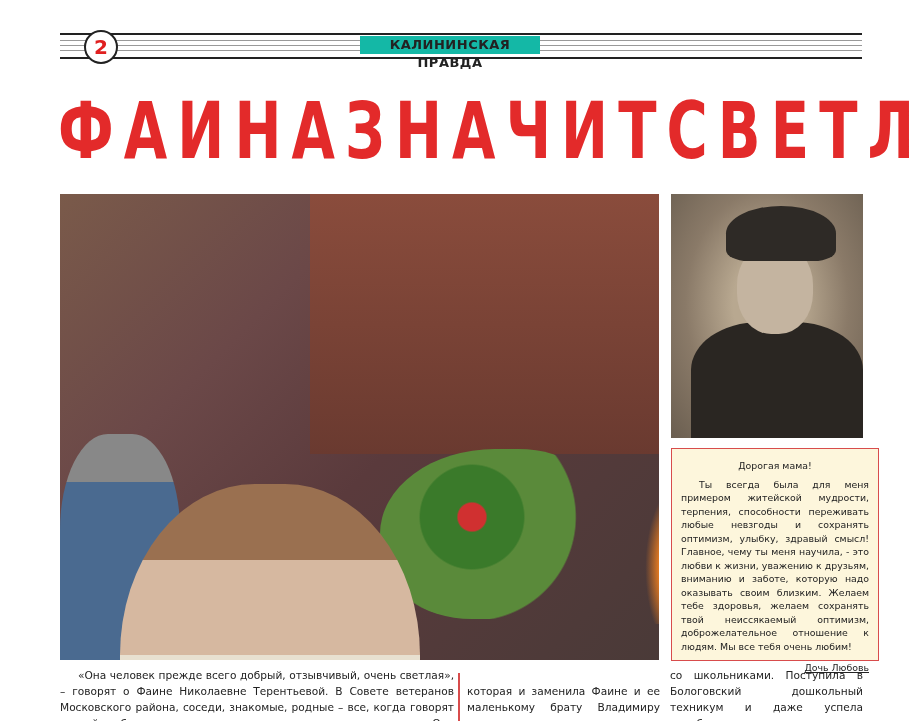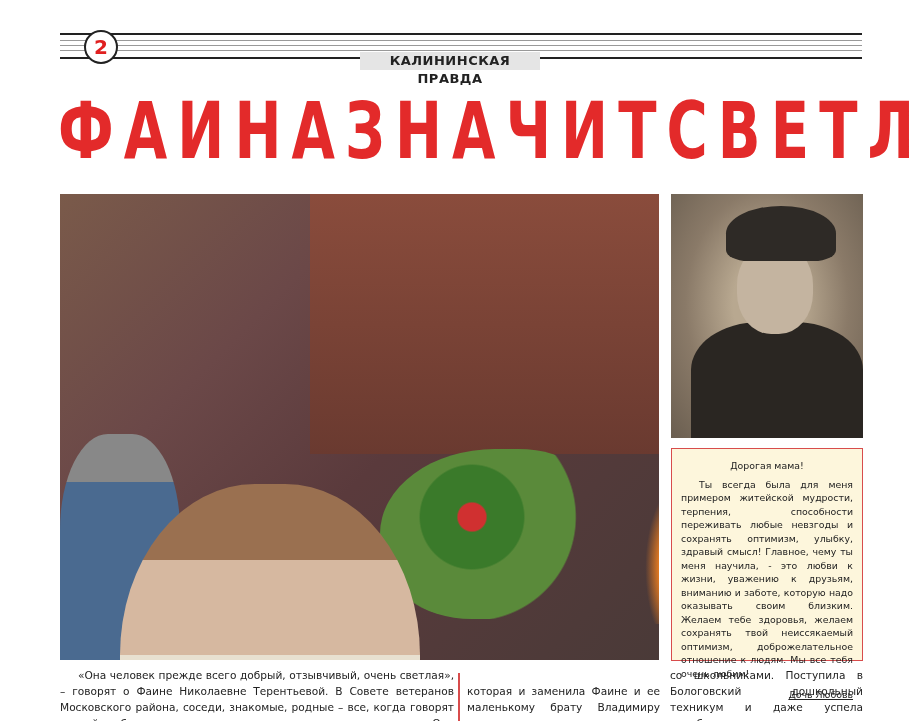--- a/index.html
+++ b/index.html
@@ -3,36 +3,36 @@
 <meta charset="utf-8">
 <style>
   html, body { margin:0; padding:0; }
   body { width:917px; height:721px; background:#ffffff; position:relative; overflow:hidden; font-family:"Liberation Sans", sans-serif; }
   .masthead { position:absolute; left:60px; top:30px; width:802px; height:32px; }
   .mh-line { position:absolute; left:0; right:0; background:#222; }
   .mh-top { top:3px; height:2px; }
   .mh-bot { top:27px; height:2px; }
   .mh-thin { position:absolute; height:1px; background:#999; }
   .page-num { position:absolute; left:24px; top:0px; width:30px; height:30px; border:2px solid #222; border-radius:50%; background:#fff; color:#e02020; font-weight:bold; font-size:20px; text-align:center; line-height:30px; font-family:"DejaVu Sans", sans-serif; }
-  .paper-name { position:absolute; left:300px; top:6px; width:180px; height:18px; background:#e5e5e5; text-align:center; font-weight:bold; font-size:13px; letter-spacing:0.5px; color:#222; font-family:"DejaVu Sans", sans-serif; line-height:18px;margin-top:16px; }
+  .paper-name { position:absolute; left:300px; top:6px; width:180px; height:18px; background:#14b8a6; text-align:center; font-weight:bold; font-size:13px; letter-spacing:0.5px; color:#222; font-family:"DejaVu Sans", sans-serif; line-height:18px; }
   .headline { position:absolute; left:58px; top:90px; width:806px; display:flex; justify-content:space-between; color:#e32a2a; font-family:"DejaVu Sans", sans-serif; font-size:78px; font-weight:bold; letter-spacing:14px; transform:scaleX(0.72); transform-origin:left; width:1118px; }
   .headline span { display:block; line-height:82px; }
   .photo-main { position:absolute; left:60px; top:194px; width:599px; height:466px; overflow:hidden;
      background: linear-gradient(135deg,#7a5a4a 0%,#6b4848 30%,#5a3a3c 55%,#4a3a38 100%); }
   .pm-wall { position:absolute; left:250px; top:0; width:349px; height:260px; background:linear-gradient(180deg,#8a4c3c,#6a3a30); }
   .pm-flowers { position:absolute; left:320px; top:255px; width:230px; height:170px; border-radius:50% 40% 50% 40%; background:radial-gradient(circle at 40% 40%, #d03030 0 8%, #3a7a2a 9% 30%, #5a8a3a 31% 60%, transparent 61%); }
   .pm-flame { position:absolute; left:585px; top:290px; width:70px; height:140px; background:radial-gradient(ellipse at 50% 60%, #ffd040 0 30%, #f08020 40%, transparent 70%); }
   .pm-woman { position:absolute; left:60px; top:290px; width:300px; height:380px; border-radius:45% 45% 0 0; background:linear-gradient(180deg,#9a7050 0 20%,#d6b8a0 20% 45%,#e8e0d0 45%); }
   .pm-man { position:absolute; left:0; top:240px; width:120px; height:240px; background:linear-gradient(180deg,#888 0 20%,#4a6a90 20%); border-radius:40% 40% 0 0; }
   .photo-portrait { position:absolute; left:671px; top:194px; width:192px; height:244px; overflow:hidden;
      background:radial-gradient(ellipse at 50% 45%, #b8a890 0 25%, #8a7a68 60%, #6a5e50 100%); }
   .pp-cap { position:absolute; left:55px; top:12px; width:110px; height:55px; border-radius:50% 50% 20% 20%; background:#2e2a26; }
   .pp-face { position:absolute; left:66px; top:50px; width:76px; height:90px; border-radius:45%; background:#c4b4a0; }
   .pp-body { position:absolute; left:20px; top:128px; width:172px; height:120px; border-radius:40% 40% 0 0; background:#2a2622; }
-  .letter-box { position:absolute; left:671px; top:448px; width:192px; height:213px; background:#fdf6dc; border:1px solid #d84c4c; box-sizing:border-box; padding:10px 9px 0 9px; font-family:"DejaVu Sans", sans-serif; font-size:9.4px; line-height:13.5px; color:#222; }
+  .letter-box { position:absolute; left:671px; top:448px; width:208px; height:213px; background:#fdf6dc; border:1px solid #d84c4c; box-sizing:border-box; padding:10px 9px 0 9px; font-family:"DejaVu Sans", sans-serif; font-size:9.4px; line-height:13.5px; color:#222; }
   .letter-greeting { text-align:center; margin-bottom:5px; }
   .letter-body { text-align:justify; text-indent:18px; }
   .letter-sign { text-align:right; margin-top:8px;text-decoration:underline; }
   .col { position:absolute; top:667px; font-family:"DejaVu Sans", sans-serif; font-size:10.6px; line-height:16px; color:#222; text-align:justify; overflow:hidden; height:54px; }
   .col1 { left:60px; width:394px; }
   .col2 { left:467px; width:193px;margin-top:16px; }
   .col3 { left:670px; width:193px; }
   .col-rule { position:absolute; left:458px; top:673px; width:2px; height:48px; background:#d84c4c; }
   .indent { text-indent:18px; display:block; }
 </style>

